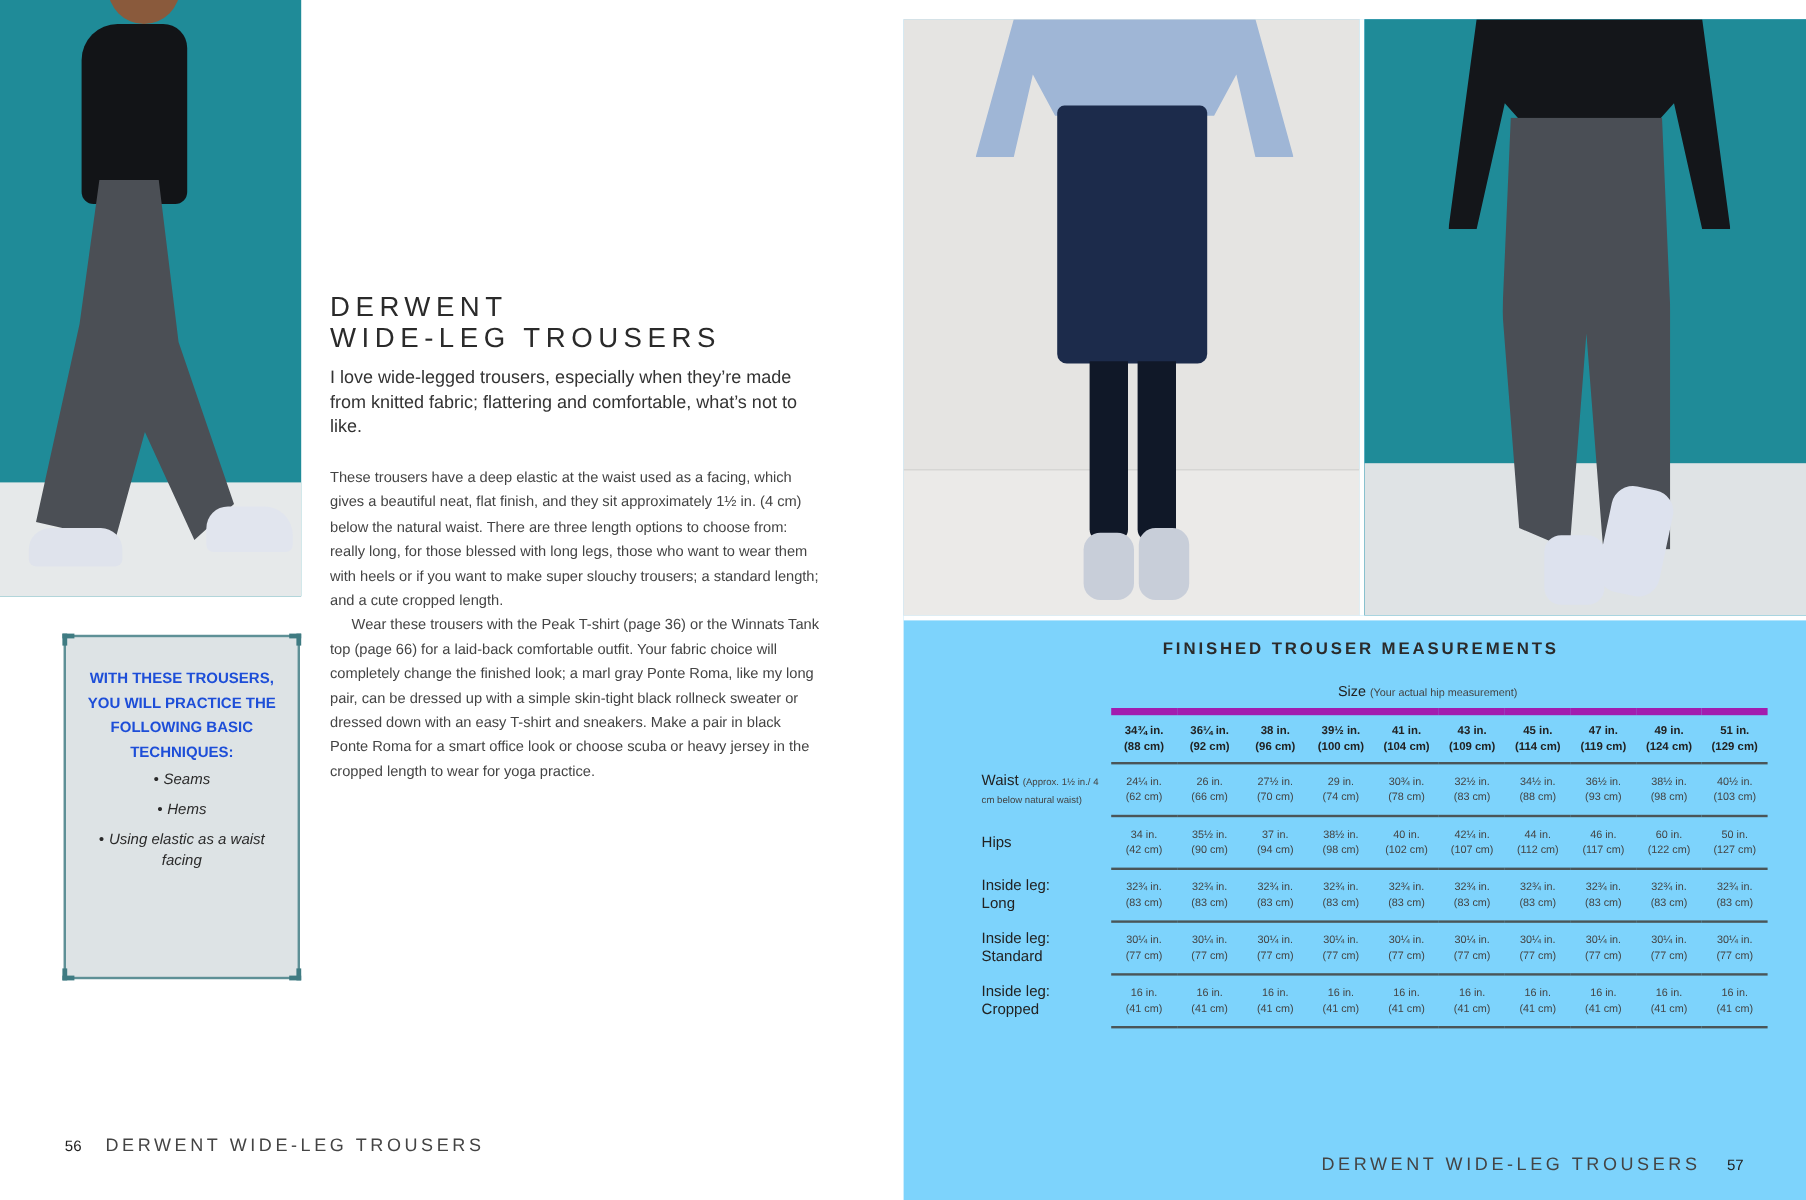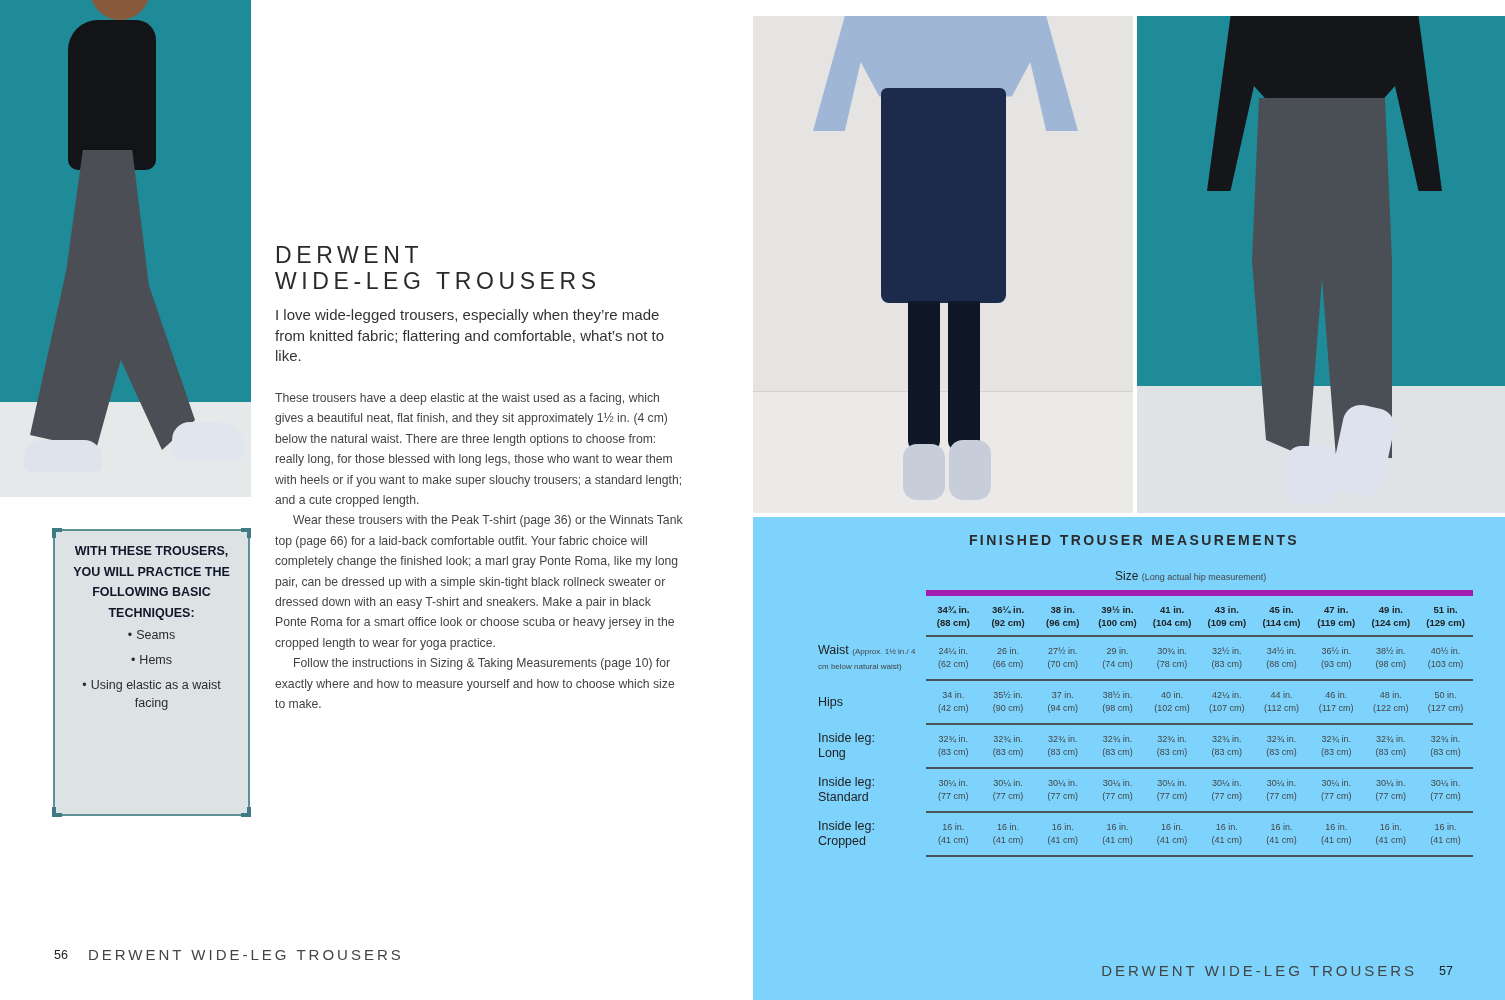--- a/index.html
+++ b/index.html
@@ -30,23 +30,23 @@
   .body-text p { margin: 0; }
   .body-text p.indent { text-indent: 18px; }
 
   
   .tech-box { position: absolute; left: 53px; top: 529px; width: 197px; height: 287px; background: #dde3e5; border: 2px solid #5e9096; }
   .tech-box .corner { position: absolute; width: 10px; height: 10px; border-color: #3f7b82; border-style: solid; }
   .tech-box .c-tl { left: -3px; top: -3px; border-width: 4px 0 0 4px; }
   .tech-box .c-tr { right: -3px; top: -3px; border-width: 4px 4px 0 0; }
   .tech-box .c-bl { left: -3px; bottom: -3px; border-width: 0 0 4px 4px; }
   .tech-box .c-br { right: -3px; bottom: -3px; border-width: 0 4px 4px 0; }
-  .tech-heading { margin-top: 10px; text-align: center; font-family: "Liberation Sans", sans-serif; font-weight: bold; font-size: 12.5px; line-height: 20.5px; color: #0f172a; padding: 0 6px; }
+  .tech-heading { margin-top: 24px; text-align: center; font-family: "Liberation Sans", sans-serif; font-weight: bold; font-size: 12.5px; line-height: 20.5px; color: #1d4ed8; padding: 0 6px; }
   .tech-list { list-style: none; text-align: center; margin-top: 4px; font-family: "Liberation Sans", sans-serif; font-size: 12.5px; color: #2a2a2a; }
-  .tech-list li { line-height: 17.5px; margin-bottom: 7.5px; padding: 0 16px; }
+  .tech-list li { line-height: 17.5px; margin-bottom: 7.5px; padding: 0 16px; font-style: italic; }
   .tech-list li .bullet { display: inline-block; margin-right: 4px; }
 
   
   .footer-left { position: absolute; left: 54px; top: 946px; display: flex; align-items: center; }
   .page-num { font-family: "Liberation Sans", sans-serif; font-size: 12.5px; color: #222; }
   .running-title { font-family: "Liberation Sans", sans-serif; font-size: 15px; letter-spacing: 3px; color: #444; }
   .footer-left .running-title { margin-left: 20px; }
   .footer-right { position: absolute; right: 52px; top: 946px; display: flex; align-items: center; }
   .footer-right .running-title { margin-right: 22px; }
 
@@ -109,21 +109,20 @@
     <h1 class="title">
       <span>DERWENT</span><br>
       <span>WIDE-LEG TROUSERS</span>
     </h1>
 
     <p class="intro">I love wide-legged trousers, especially when they’re made from knitted fabric; flattering and comfortable, what’s not to like.</p>
 
     <div class="body-text">
       <p>These trousers have a deep elastic at the waist used as a facing, which gives a beautiful neat, flat finish, and they sit approximately 1½ in. (4 cm) below the natural waist. There are three length options to choose from: really long, for those blessed with long legs, those who want to wear them with heels or if you want to make super slouchy trousers; a standard length; and a cute cropped length.</p>
       <p class="indent">Wear these trousers with the Peak T-shirt  (page 36) or the Winnats Tank top (page 66) for a laid-back comfortable outfit. Your fabric choice will completely change the finished look; a marl gray Ponte Roma, like my long pair, can be dressed up with a simple skin-tight black rollneck sweater or dressed down with an easy T-shirt and sneakers. Make a pair in black Ponte Roma for a smart office look or choose scuba or heavy jersey in the cropped length to wear for yoga practice.</p>
-      <p class="indent">Follow the instructions in Sizing &amp; Taking Measurements (page 10) for exactly where and how to measure yourself and how to choose which size to make.</p>
     </div>
 
     <div class="tech-box">
       <span class="corner c-tl"></span>
       <span class="corner c-tr"></span>
       <span class="corner c-bl"></span>
       <span class="corner c-br"></span>
       <div class="tech-heading">WITH THESE TROUSERS, YOU WILL PRACTICE THE FOLLOWING BASIC TECHNIQUES:</div>
       <ul class="tech-list">
         <li><span class="bullet">•</span><span>Seams</span></li>
@@ -156,21 +155,21 @@
       <div class="pants"></div>
       <div class="shoe1"></div>
       <div class="shoe2"></div>
     </div>
     <div class="photo-bottom-line"></div>
 
     <h2 class="meas-title">FINISHED TROUSER MEASUREMENTS</h2>
 
     <div class="size-label">
       <span>Size</span>
-      <span class="note">(Long actual hip measurement)</span>
+      <span class="note">(Your actual hip measurement)</span>
     </div>
 
     <div class="table-wrap">
       <table class="meas">
         <thead>
           <tr>
             <th class="rowhead-empty"></th>
             <th class="size">
                 <span class="size-in">34¾ in.</span>
                 <span class="size-cm">(88 cm)</span>
@@ -285,21 +284,21 @@
               </td>
               <td class="cell">
                 <span class="cell-in">44 in.</span>
                 <span class="cell-cm">(112 cm)</span>
               </td>
               <td class="cell">
                 <span class="cell-in">46 in.</span>
                 <span class="cell-cm">(117 cm)</span>
               </td>
               <td class="cell">
-                <span class="cell-in">48 in.</span>
+                <span class="cell-in">60 in.</span>
                 <span class="cell-cm">(122 cm)</span>
               </td>
               <td class="cell">
                 <span class="cell-in">50 in.</span>
                 <span class="cell-cm">(127 cm)</span>
               </td>
             </tr>
             <tr>
               <td class="label"><span>Inside leg:</span><br><span>Long</span></td>
               <td class="cell">

